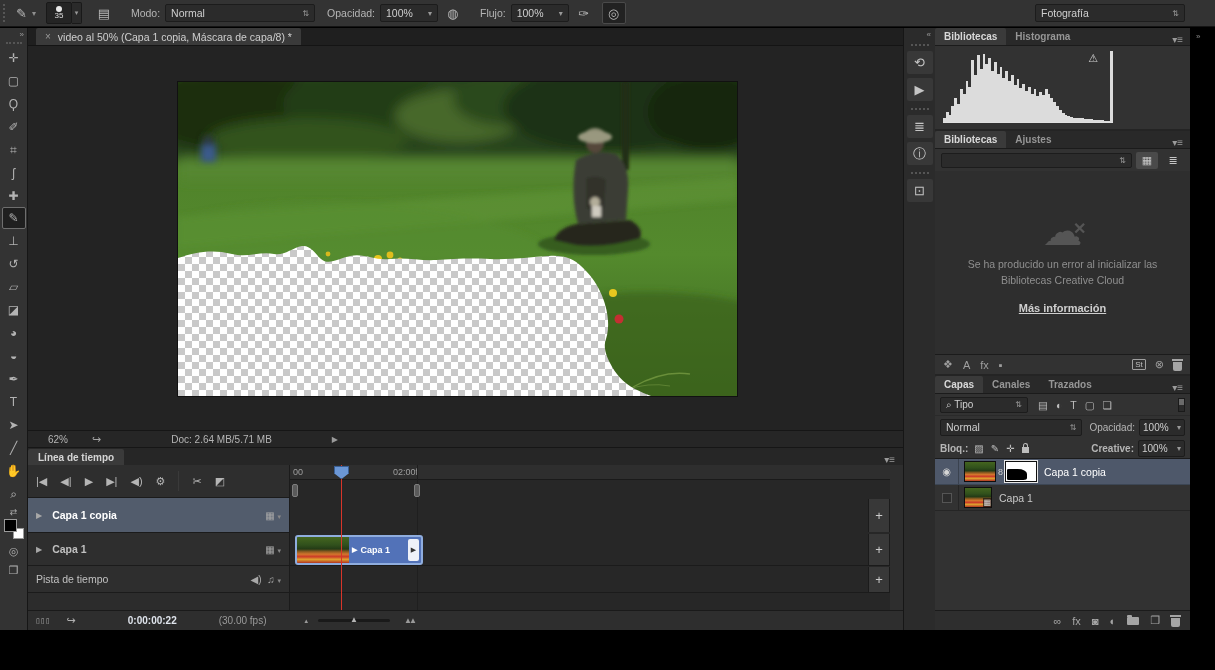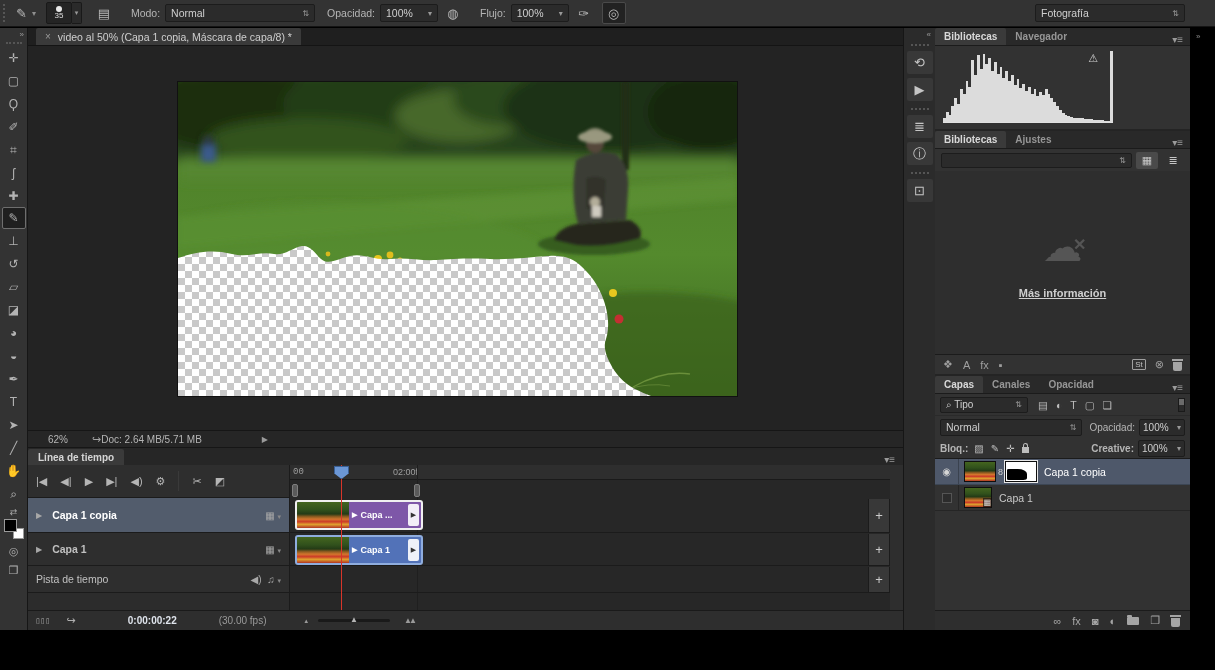--- a/index.html
+++ b/index.html
@@ -54,21 +54,21 @@
 
   .canvas-area { position:relative; height:384px; background:#232323; }
   .canvas { position:absolute; left:150px; top:36px; width:559px; height:314px;
     box-shadow:0 0 0 1px #111; }
   .canvas svg { display:block; }
 
   .statusbar { height:17px; background:#262626; border-top:1px solid #161616; display:flex;
     align-items:center; font-size:10px; color:#b5b5b5; }
   .statusbar .zoomv { margin-left:20px; }
   .statusbar .exp { margin-left:24px; font-size:11px; color:#a5a5a5; }
-  .statusbar .doc { }
+  .statusbar .doc { margin-left:70px; }
   .statusbar .more { margin-left:60px; font-size:8px; color:#9a9a9a; }
 
   
   .timeline { position:relative; flex:1; background:#2c2c2c; border-top:1px solid #161616; }
   .tl-header { height:17px; background:#262626; display:flex; align-items:flex-end; }
   .tl-tab { height:16px; background:#3a3a3a; padding:0 10px; font-size:10px; font-weight:bold;
     color:#d5d5d5; display:flex; align-items:center; border-radius:2px 2px 0 0; }
   .tl-menu { margin-left:auto; margin-right:8px; color:#9a9a9a; font-size:10px; }
   .tl-body { position:absolute; top:17px; left:0; right:0; bottom:20px; display:flex; }
   .tl-left { width:262px; background:#2e2e2e; border-right:1px solid #1b1b1b; display:flex; flex-direction:column; }
@@ -81,21 +81,21 @@
   .trackrow .tname { font-weight:bold; }
   .trackrow .ticons { margin-left:auto; color:#a8a8a8; font-size:10px; }
   .trackrow .ticons .dd { font-size:7px; color:#8a8a8a; }
   .trackrow.selrow { background:#525c6c; color:#fff; }
   .row-h1 { height:35px; } .row-h2 { height:33px; } .row-h3 { height:27px; font-weight:normal; }
   .tl-fill { flex:1; background:#2c2c2c; }
 
   .tl-lane { position:relative; flex:1; background:#272727; }
   .lane-ruler { position:relative; height:15px; background:#2e2e2e; border-bottom:1px solid #1a1a1a;
     font-size:9px; color:#9f9f9f; }
-  .lane-ruler .r0 { position:absolute; left:3px; top:2px;font-family:Liberation Mono, monospace; }
+  .lane-ruler .r0 { position:absolute; left:3px; top:2px; }
   .lane-ruler .r2 { position:absolute; left:103px; top:2px; }
   .lane-grid { position:absolute; left:127px; top:0; bottom:0; width:1px; background:#1f1f1f; }
   .wa-handle { position:absolute; top:19px; width:6px; height:13px; background:#5a5a5a;
     border:1px solid #7e7e7e; border-radius:2px; }
   .lane-row { position:absolute; left:0; right:0; border-bottom:1px solid #1b1b1b; }
   .clip { position:absolute; left:5px; top:2px; height:30px; display:flex; border-radius:3px; overflow:hidden; }
   .clip .thumb { width:52px; height:100%; }
   .clip .cbody { flex:1; display:flex; align-items:center; padding:0 3px; font-size:9px; font-weight:bold; color:#fff; }
   .clip .cbody .kf { font-size:7px; margin-right:3px; }
   .clip .nav { width:11px; background:rgba(255,255,255,.9); color:#333; font-size:7px;
@@ -409,30 +409,20 @@
 
           <div class="tl-lane">
             <div class="lane-ruler">
               <span class="r0">00</span>
               <span class="r2">02:00f</span>
             </div>
             <div class="lane-grid"></div>
             <span class="wa-handle" style="left:2px"></span>
             <span class="wa-handle" style="left:124px"></span>
 
-            <div class="lane-row" style="top:33px;height:35px">
-              <div class="clip" style="width:128px;border:2px solid #f0f0f0;background:#7e57a8">
-                <span class="thumb garden-thumb"></span>
-                <span class="cbody">
-                    <span class="kf">▶</span>
-                    <span>Capa ...</span>
-                  </span>
-                <span class="nav">▶</span>
-              </div>
-            </div>
             <div class="lane-row" style="top:68px;height:33px">
               <div class="clip" style="width:128px;border:2px solid #8fadde;background:#5272b8">
                 <span class="thumb garden-thumb"></span>
                 <span class="cbody">
                     <span class="kf">▶</span>
                     <span>Capa 1</span>
                   </span>
                 <span class="nav">▶</span>
               </div>
             </div>
@@ -474,21 +464,21 @@
           <span class="ds-grip"></span>
           <span class="ds-item">⊡</span>
         </div>
     </div>
 
     <div class="dock">
 
       <div class="hist-panel">
         <div class="panel-tabs">
           <div class="ptab active">Bibliotecas</div>
-          <div class="ptab">Navegador</div>
+          <div class="ptab">Histograma</div>
           <span class="pmenu">▾≡</span>
         </div>
         <div class="hist-content">
           <div class="hist-box">
               <div class="hbar" style="height: 6%;"></div>
               <div class="hbar" style="height: 14%;"></div>
               <div class="hbar" style="height: 10%;"></div>
               <div class="hbar" style="height: 22%;"></div>
               <div class="hbar" style="height: 34%;"></div>
               <div class="hbar" style="height: 26%;"></div>
@@ -560,20 +550,21 @@
         <div class="lib-controls">
           <div class="ps-select lib-select">
             <span></span>
               <span class="ud">⇅</span>
           </div>
           <span class="view-btn active">▦</span>
           <span class="view-btn">≣</span>
         </div>
         <div class="lib-content">
           <span class="cc-icon"><span>☁</span><span class="x">✕</span></span>
+          <div class="lib-error">Se ha producido un error al inicializar las Bibliotecas Creative Cloud</div>
           <a class="lib-link">Más información</a>
         </div>
         <div class="lib-footer">
           <span style="display:flex;align-items:center">
               <span class="lf-icon">❖</span>
               <span class="lf-icon">A</span>
               <span class="lf-icon">fx</span>
               <span class="lf-icon">▪</span>
             </span>
           <span class="lf-right">
@@ -581,21 +572,21 @@
             <span class="lf-icon" style="margin:0">⊗</span>
             <span class="trash-shape"></span>
           </span>
         </div>
       </div>
 
       <div class="layers-panel">
         <div class="panel-tabs">
           <div class="ptab active">Capas</div>
           <div class="ptab">Canales</div>
-          <div class="ptab">Opacidad</div>
+          <div class="ptab">Trazados</div>
           <span class="pmenu">▾≡</span>
         </div>
         <div class="filter-row">
           <div class="ps-select filter-select">
             <span><span>⌕</span> <span>Tipo</span></span>
               <span class="ud">⇅</span>
           </div>
           <span class="filter-icons">
               <span class="">▤</span>
               <span class="">◐</span>

